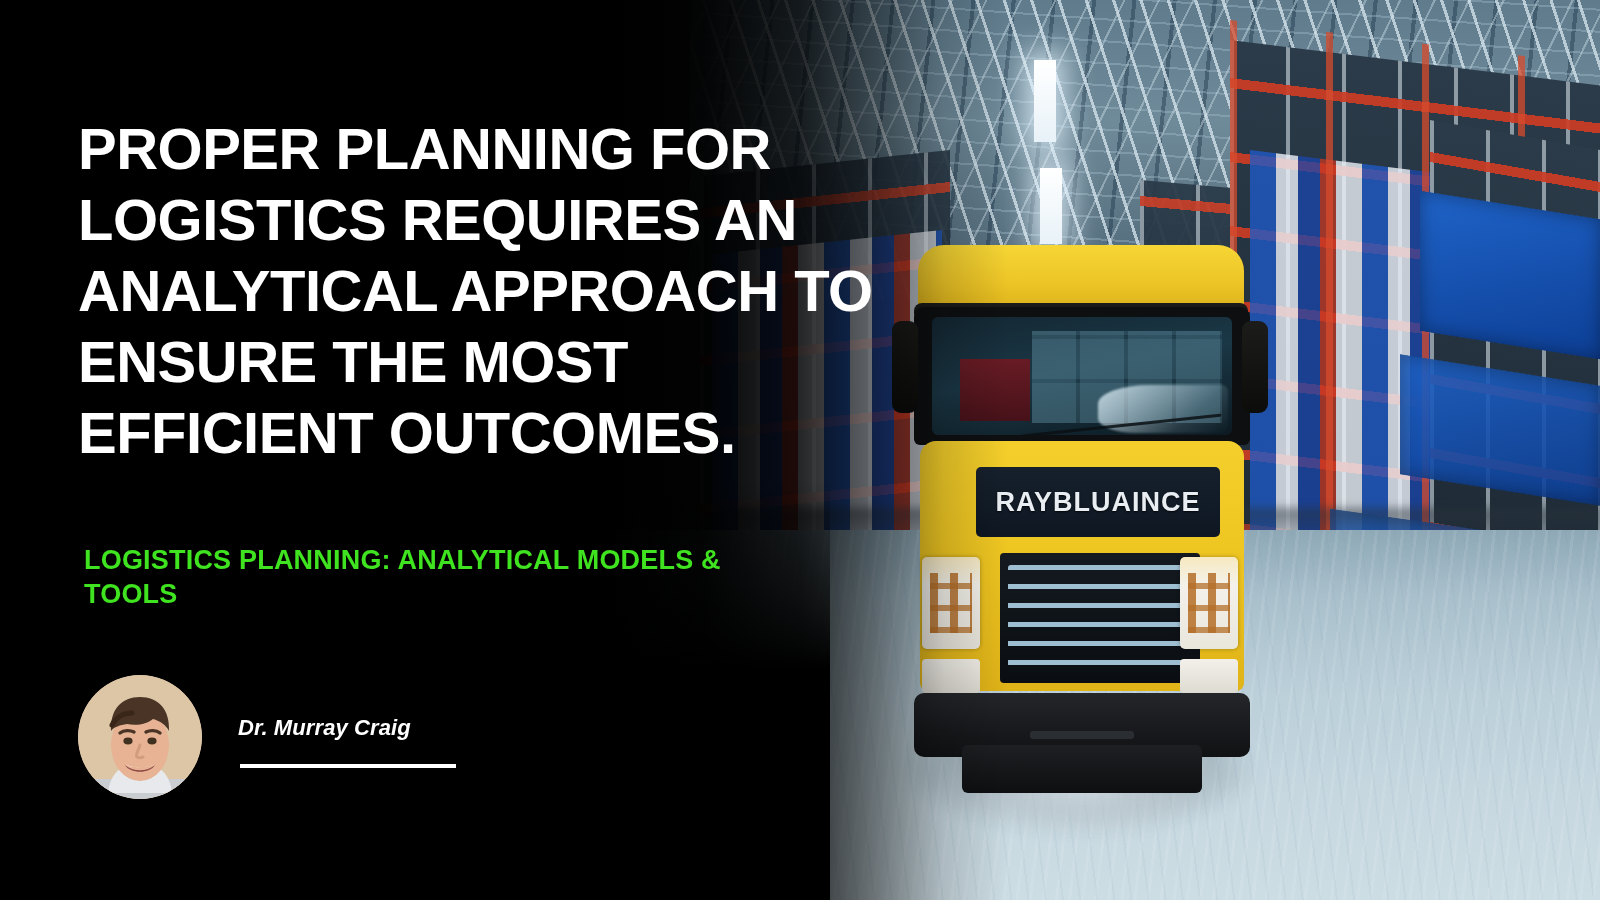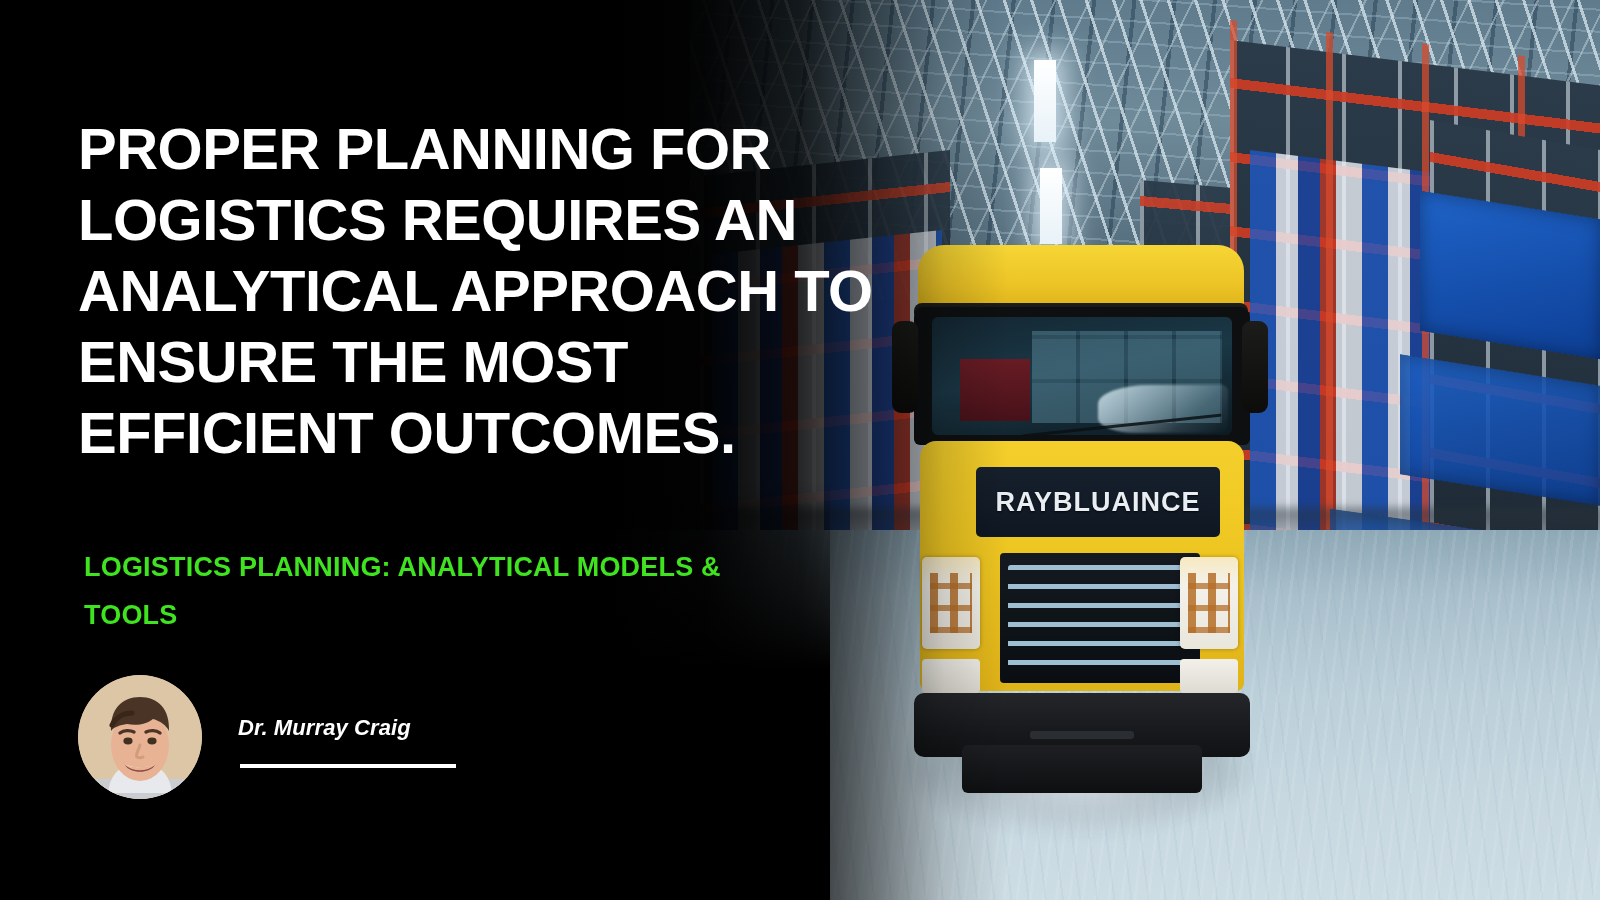--- a/index.html
+++ b/index.html
@@ -252,21 +252,21 @@
     position:absolute; left:78px; top:113px; width:830px;
     color:#ffffff;
     font-size:58px; font-weight:700; line-height:71px;
     letter-spacing:-.5px;
     font-family:"Liberation Sans", sans-serif;
     text-transform:uppercase;
   }
   .subtitle {
     position:absolute; left:84px; top:543px; width:660px;
     color:#3fe31f;
-    font-size:27px; font-weight:700; line-height:48px;
+    font-size:27px; font-weight:700; line-height:34px;
     letter-spacing:.2px;
     font-family:"Liberation Sans", sans-serif;
     text-transform:uppercase;
   }
 
   .author { position:absolute; left:78px; top:675px; width:420px; height:132px; }
   .avatar {
     position:absolute; left:0; top:0; width:124px; height:124px;
     border-radius:50%; overflow:hidden;
     background:#d9c3a4;

